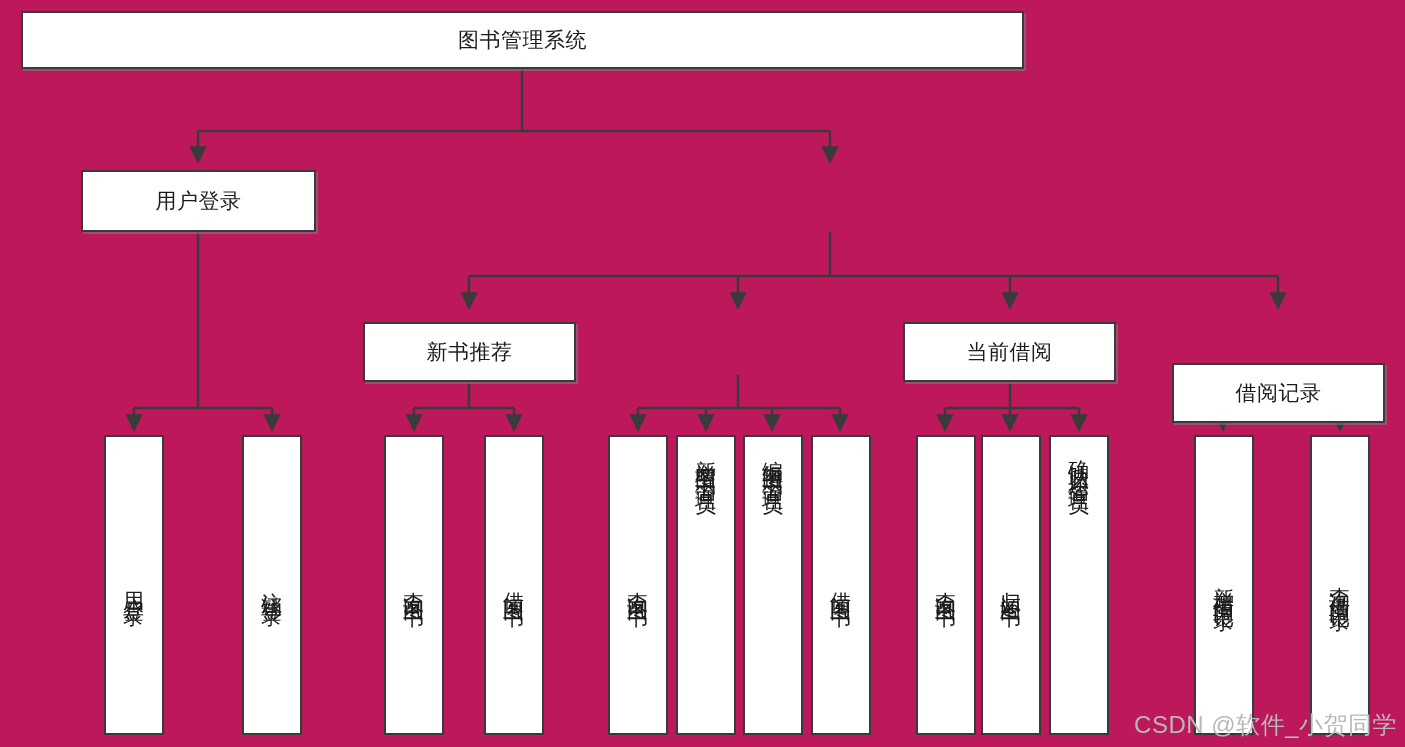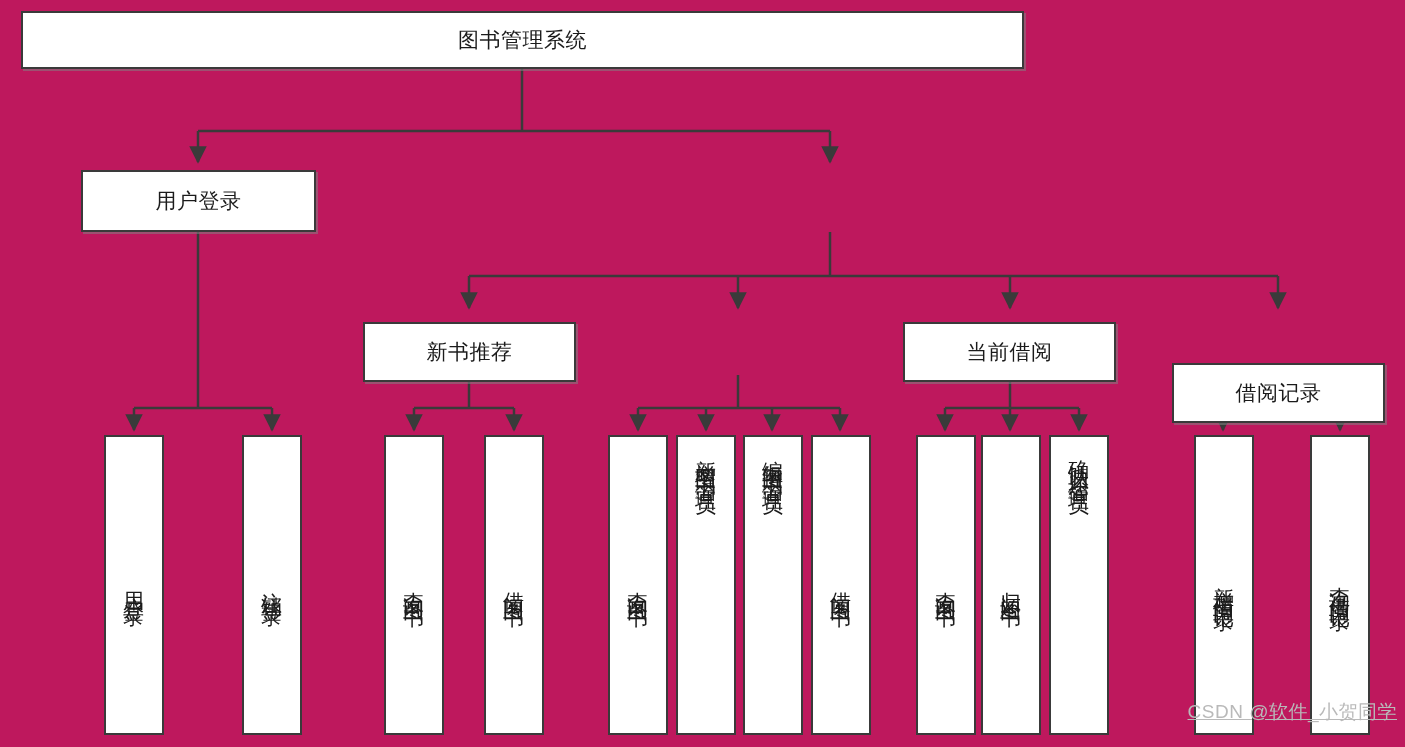--- a/index.html
+++ b/index.html
@@ -59,27 +59,26 @@
     writing-mode: vertical-rl;
     text-orientation: upright;
     letter-spacing: 5px;
     line-height: 1;
     padding: 6px 0;
     white-space: nowrap;
   }
   #watermark {
     position: absolute;
     right: 8px;
-    bottom: 22px;
-    font-size: 19px;
+    bottom: 6px;
+    font-size: 24px;
     color: #b9b9b9;
     letter-spacing: 0.5px;
     white-space: nowrap;
     pointer-events: none;
-    text-decoration: underline;
   }
 </style>
 </head>
 <body>
 
 <div id="stage">
 
   <svg id="chart-svg" viewBox="0 0 1405 747" xmlns="http://www.w3.org/2000/svg">
     <defs>
       <marker id="arrow" viewBox="0 0 10 10" refX="9" refY="5" markerWidth="7" markerHeight="7" orient="auto-start-reverse">

